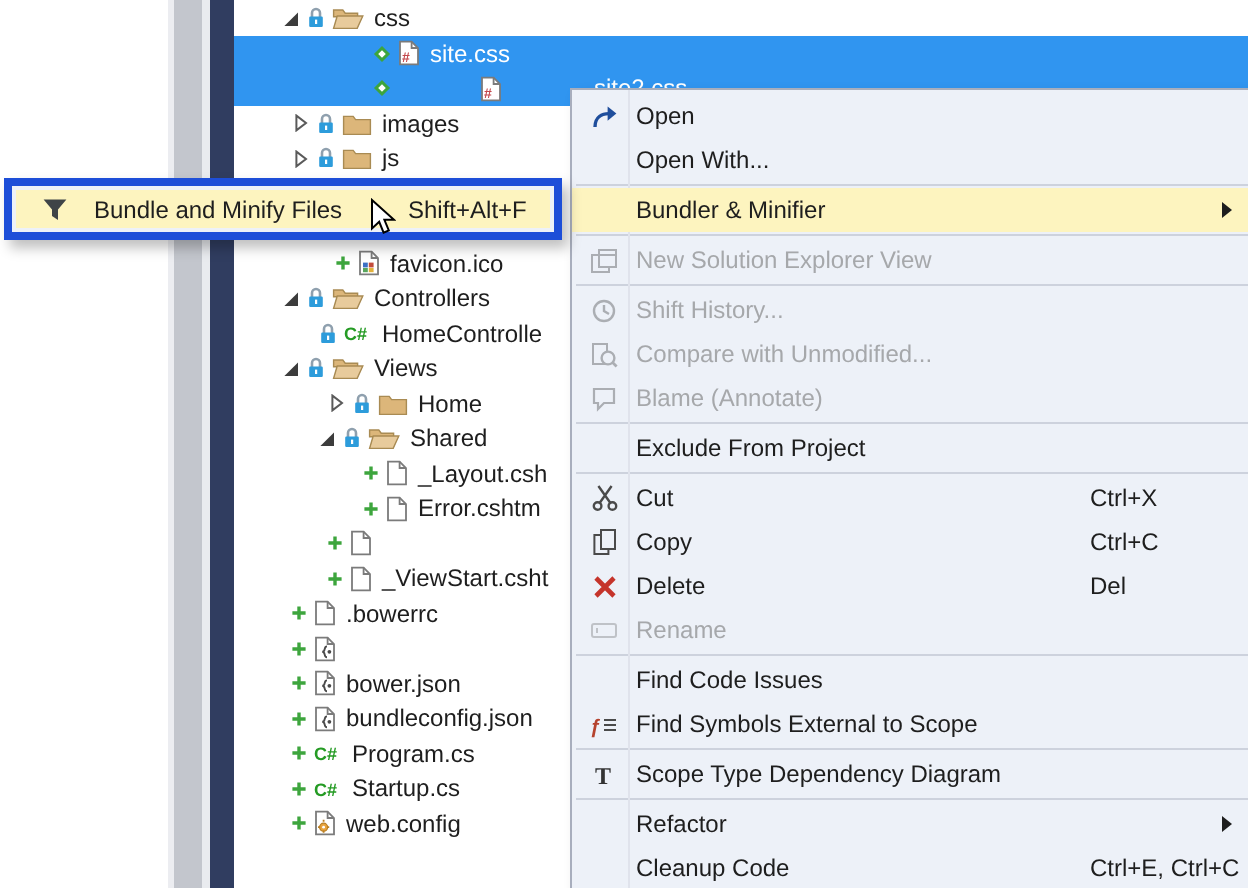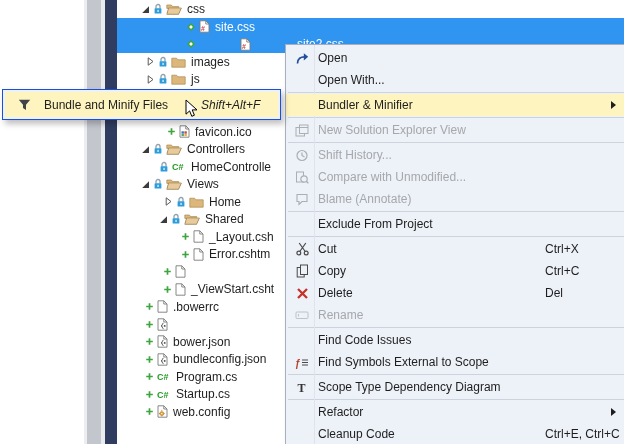--- a/index.html
+++ b/index.html
@@ -28,26 +28,26 @@
       font-size:12px;color:#1e1e1e;}
   .mi.dis{color:#A6A8AB;}
   .mi.hl{background:#FDF4BF;}
   .mic{position:absolute;left:6px;top:0;height:22px;width:20px;display:flex;align-items:center;justify-content:center;}
   .sc{position:absolute;left:243px;margin-left:16px;}
   .arr{position:absolute;right:13px;top:7px;width:0;height:0;border-left:5px solid #1e1e1e;
        border-top:4px solid transparent;border-bottom:4px solid transparent;}
   .msep{height:1px;background:#CDD2DD;margin:1px 2px;}
   
   .submenu{position:absolute;left:2px;top:89px;width:279px;height:31px;background:#EDF1F8;
-           border:1px solid #1d4ed8;box-shadow:3px 4px 6px rgba(0,0,0,.25);z-index:5;
+           border:4px solid #1d4ed8;box-shadow:3px 4px 6px rgba(0,0,0,.25);z-index:5;
            box-sizing:border-box;display:flex;}
   .smi{flex:1;margin:2px;background:#FDF4BF;display:flex;align-items:center;
        font-size:12px;color:#1e1e1e;position:relative;padding-left:13px;}
   .smlabel{margin-left:10px;}
-  .smsc{position:absolute;left:196px;font-style:italic;}
+  .smsc{position:absolute;left:196px;}
   .cursor{position:absolute;left:185px;top:99px;z-index:10;}
 </style>
 </head>
 <body>
 
 <div class="stage">
 
   <div class="strip s1"></div>
   <div class="strip s2"></div>
   <div class="strip s3"></div>

